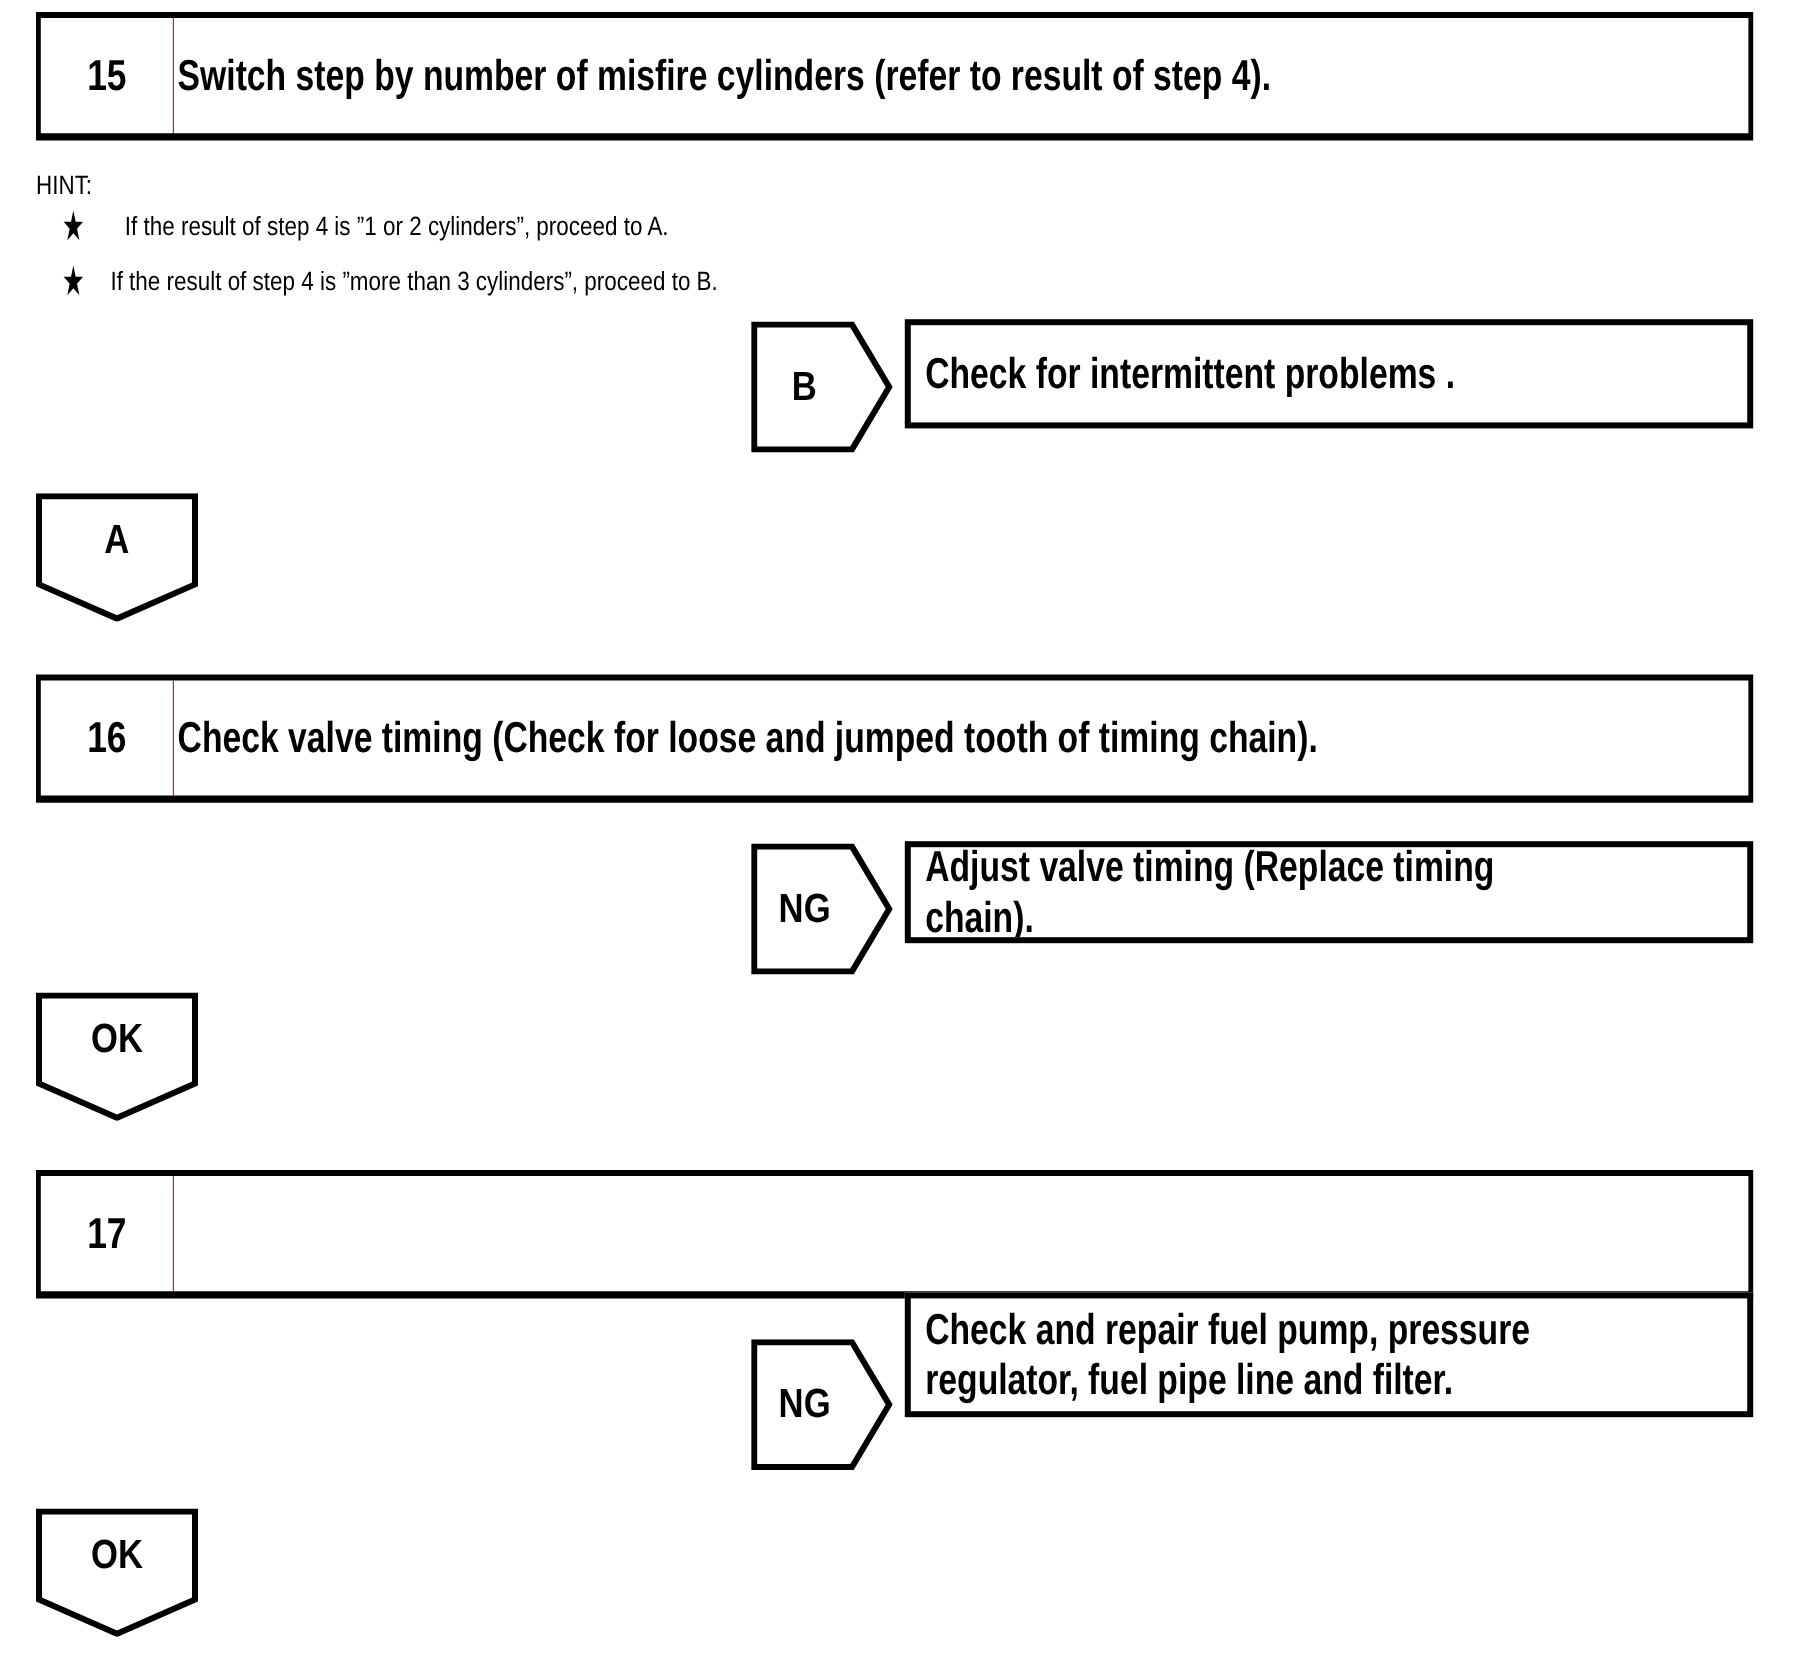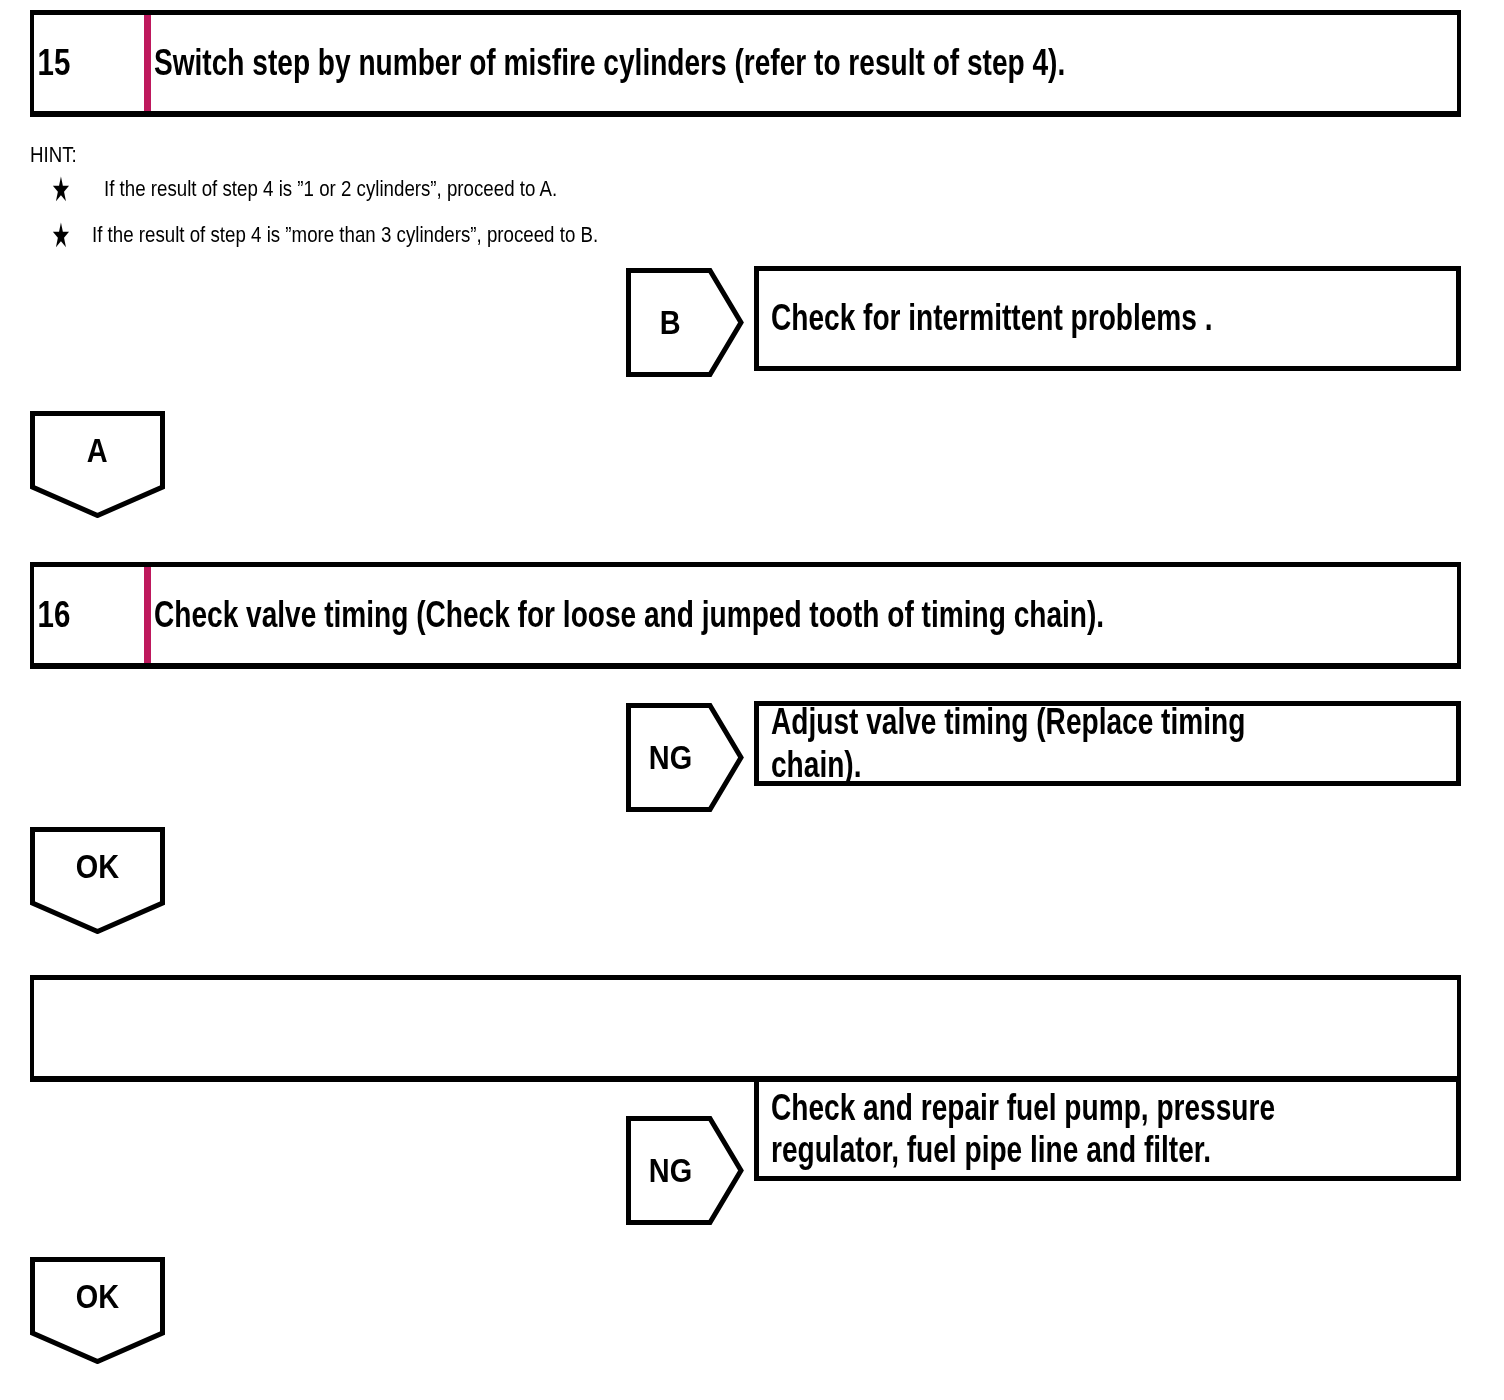--- a/index.html
+++ b/index.html
@@ -26,24 +26,24 @@
     border: solid #000;
     border-width: 5px 4px 6px 4px;
     box-sizing: border-box;
     background: #fff;
     display: flex;
     align-items: stretch;
   }
   .step-num {
     width: 110px;
     flex: 0 0 auto;
-    border-right: 7px solid #be185d;
-    display: flex;
-    align-items: center;
-    justify-content: flex-start;
+    border-right: 1px solid #be185d;
+    display: flex;
+    align-items: center;
+    justify-content: center;
   }
   .numx {
     display: block;
     font-weight: bold;
     font-size: 36px;
     transform: scaleX(0.82);
     transform-origin: 50% 50%;
     white-space: nowrap;
   }
   .step-title {
@@ -146,21 +146,21 @@
   </div>
 
   <div class="abs conn" style="left:626px; top:268px; width:118px; height:109px">
     <svg width="118" height="109" viewBox="0 0 118 109">
       <polygon points="2.5,2.5 84,2.5 115,54.5 84,106.5 2.5,106.5" fill="#ffffff" stroke="#000000" stroke-width="5"></polygon>
     </svg>
     <div class="conn-letter" style="left:0; top:0; width:88px; height:109px">
       <span>B</span>
     </div>
   </div>
-  <div class="abs result-box" style="top:266px; height:105px">
+  <div class="abs result-box" style="top:266px; height:91px">
     <span class="cx">Check for intermittent problems .</span>
   </div>
 
   <div class="abs conn" style="left:30px; top:411px; width:135px; height:107px">
     <svg width="135" height="107" viewBox="0 0 135 107">
       <polygon points="2.5,2.5 132.5,2.5 132.5,76 67.5,104.5 2.5,76" fill="#ffffff" stroke="#000000" stroke-width="5"></polygon>
     </svg>
     <div class="conn-letter" style="left:0; top:0; width:135px; height:78px">
       <span>A</span>
     </div>
@@ -190,20 +190,23 @@
   <div class="abs conn" style="left:30px; top:827px; width:135px; height:107px">
     <svg width="135" height="107" viewBox="0 0 135 107">
       <polygon points="2.5,2.5 132.5,2.5 132.5,76 67.5,104.5 2.5,76" fill="#ffffff" stroke="#000000" stroke-width="5"></polygon>
     </svg>
     <div class="conn-letter" style="left:0; top:0; width:135px; height:78px">
       <span>OK</span>
     </div>
   </div>
 
   <div class="abs step-box" style="top:975px">
+    <div class="step-num">
+      <span class="numx">17</span>
+    </div>
   </div>
 
   <div class="abs conn" style="left:626px; top:1116px; width:118px; height:109px">
     <svg width="118" height="109" viewBox="0 0 118 109">
       <polygon points="2.5,2.5 84,2.5 115,54.5 84,106.5 2.5,106.5" fill="#ffffff" stroke="#000000" stroke-width="5"></polygon>
     </svg>
     <div class="conn-letter" style="left:0; top:0; width:88px; height:109px">
       <span>NG</span>
     </div>
   </div>

